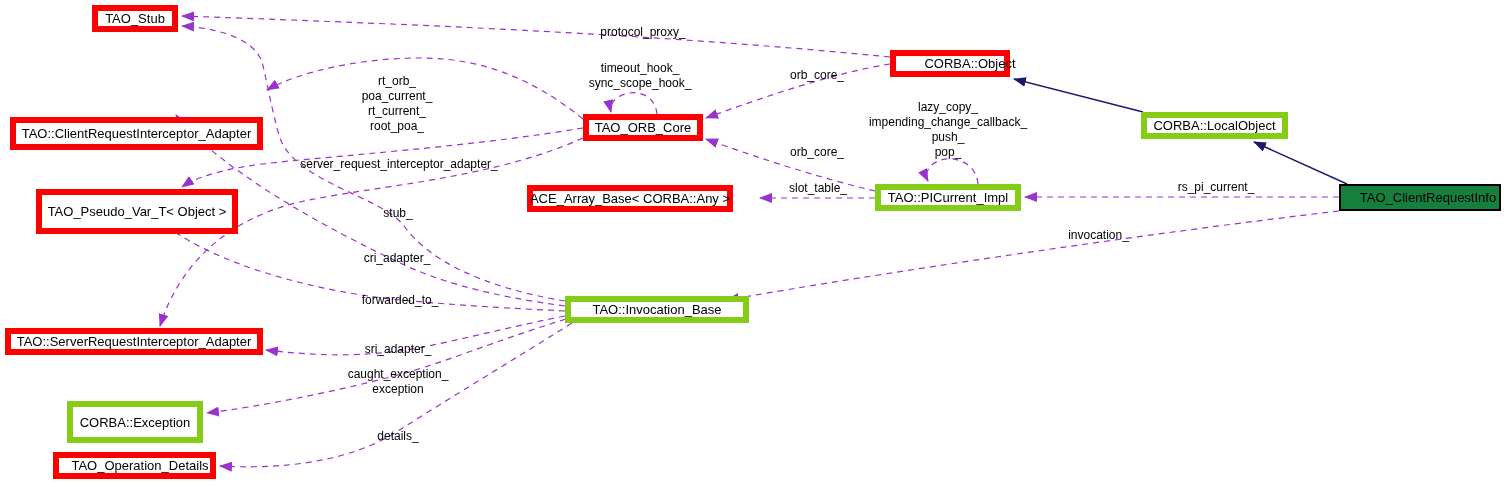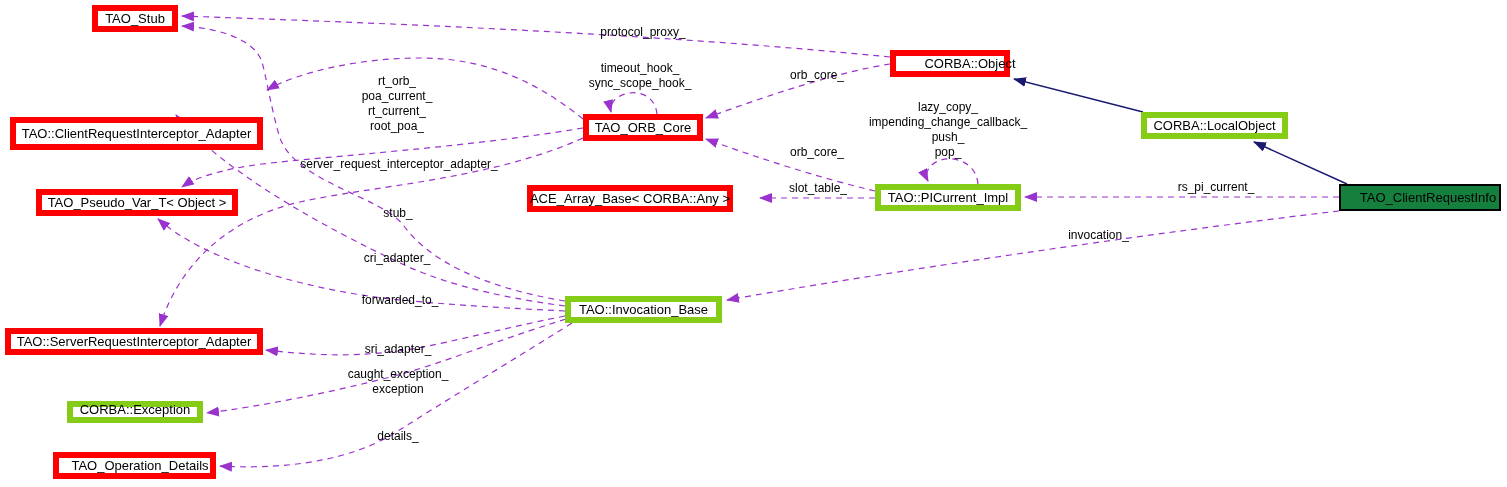--- a/index.html
+++ b/index.html
@@ -81,39 +81,39 @@
     <div class="edge-label" style="left: 398px; top: 342px;">sri_adapter_</div>
     <div class="edge-label" style="left: 398px; top: 367px;">caught_exception_
 exception</div>
     <div class="edge-label" style="left: 398px; top: 429px;">details_</div>
     <div class="node red" style="left: 92px; top: 5px; width: 86px; height: 27px;">
       <span>TAO_Stub</span>
     </div>
     <div class="node red" style="left: 10px; top: 85px; width: 253px; height: 33px; margin-top: 32px;">
       <span>TAO::ClientRequestInterceptor_Adapter</span>
     </div>
-    <div class="node red" style="left: 36px; top: 189px; width: 202px; height: 27px;">
+    <div class="node red" style="left: 36px; top: 189px; width: 202px; height: 45px;">
       <span>TAO_Pseudo_Var_T&lt; Object &gt;</span>
     </div>
     <div class="node red" style="left: 5px; top: 328px; width: 258px; height: 27px;">
       <span>TAO::ServerRequestInterceptor_Adapter</span>
     </div>
-    <div class="node" style="left: 67px; top: 401px; width: 136px; height: 22px; align-items: flex-end;">
+    <div class="node" style="left: 67px; top: 401px; width: 136px; height: 42px;">
       <span>CORBA::Exception</span>
     </div>
     <div class="node red" style="left: 53px; top: 452px; width: 163px; height: 27px; padding-left: 11px;">
       <span>TAO_Operation_Details</span>
     </div>
     <div class="node red" style="left: 583px; top: 114px; width: 120px; height: 27px;">
       <span>TAO_ORB_Core</span>
     </div>
     <div class="node red" style="left: 527px; top: 185px; width: 206px; height: 27px;">
       <span>ACE_Array_Base&lt; CORBA::Any &gt;</span>
     </div>
-    <div class="node" style="left: 565px; top: 296px; width: 157px; height: 27px; text-align: right;">
+    <div class="node" style="left: 565px; top: 296px; width: 184px; height: 27px; text-align: right;">
       <span>TAO::Invocation_Base</span>
     </div>
     <div class="node red" style="left: 890px; top: 50px; width: 120px; height: 27px; padding-left: 40px;">
       <span>CORBA::Object</span>
     </div>
     <div class="node" style="left: 875px; top: 184px; width: 146px; height: 27px; align-items: flex-end;">
       <span>TAO::PICurrent_Impl</span>
     </div>
     <div class="node" style="left: 1141px; top: 112px; width: 147px; height: 27px;">
       <span>CORBA::LocalObject</span>

